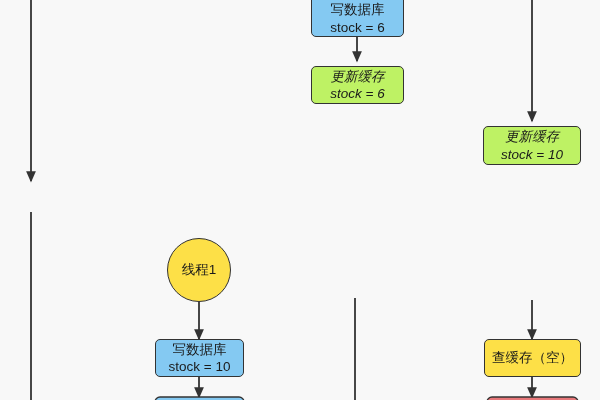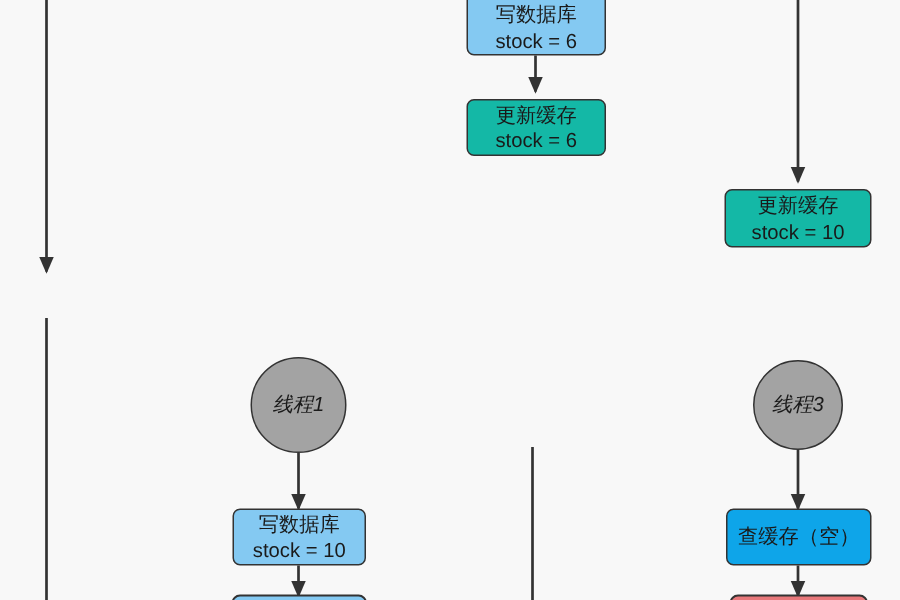--- a/index.html
+++ b/index.html
@@ -56,23 +56,23 @@
     border-radius: 50%;
     display: flex;
     align-items: center;
     justify-content: center;
     color: #1a1a1a;
     font-size: 13.5px;
     text-align: center;
     white-space: nowrap;
   }
   .fill-blue { background: #84c9f2; }
-  .fill-red  { background: #14b8a6; }
-  .fill-green{ background: #a3a3a3; font-style: italic; }
-  .fill-yellow{ background: #0ea5e9; }
+  .fill-red  { background: #bef264; font-style: italic; }
+  .fill-green{ background: #fde047; }
+  .fill-yellow{ background: #fde047; }
 </style>
 </head>
 <body>
 
 <div id="diagram-root">
 
   <svg class="diagram-canvas" viewBox="0 0 600 400" xmlns="http://www.w3.org/2000/svg">
     <defs>
       <marker id="arrowhead" markerWidth="7" markerHeight="7" refX="5.4" refY="3.1" orient="auto" markerUnits="strokeWidth">
         <path d="M0,0.4 L6.2,3.1 L0,5.8 z" fill="#333333"></path>
@@ -114,23 +114,20 @@
   <div class="node-box fill-red" style="left:483px; top:126px; width:98px; height:39px;">
     <span class="line-a">更新缓存</span>
     <span class="line-b">stock = 10</span>
   </div>
 
   <div class="node-circle fill-green" style="left:167px; top:238px; width:64px; height:64px;">
     <span>线程1</span>
   </div>
 
 
-  <div class="node-circle fill-green" style="left:502px; top:240px; width:60px; height:60px;">
-    <span>线程3</span>
-  </div>
 
   <div class="node-box fill-blue" style="left:155px; top:339px; width:89px; height:38px;">
     <span class="line-a">写数据库</span>
     <span class="line-b">stock = 10</span>
   </div>
 
   <div class="node-box fill-yellow" style="left:484px; top:339px; width:97px; height:38px;">
     <span class="line-a">查缓存（空）</span>
   </div>
 

